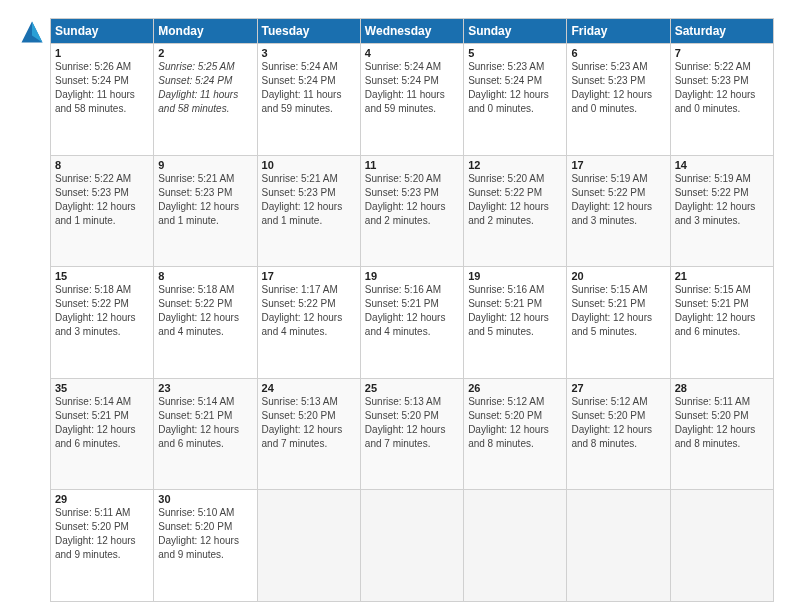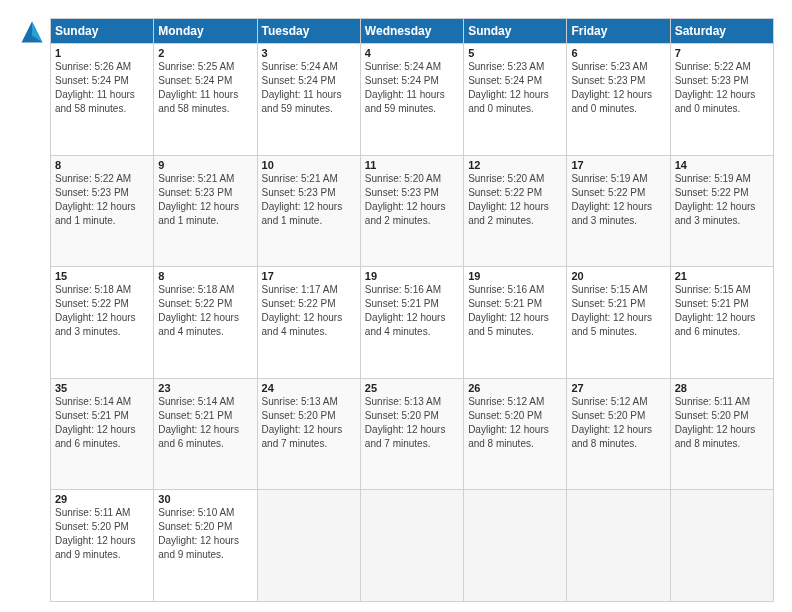--- a/index.html
+++ b/index.html
@@ -140,21 +140,21 @@
     <tr>
           <td>
             <span class="day-num">1</span>
             <div class="day-info" style="white-space: pre-line;">Sunrise: 5:26 AM
 Sunset: 5:24 PM
 Daylight: 11 hours
 and 58 minutes.</div>
           </td>
           <td>
             <span class="day-num">2</span>
-            <div class="day-info" style="white-space: pre-line;">Sunrise: 5:25 AM
+            <div class="day-info" style="white-space: pre-line; font-style: italic;">Sunrise: 5:25 AM
 Sunset: 5:24 PM
 Daylight: 11 hours
 and 58 minutes.</div>
           </td>
           <td>
             <span class="day-num">3</span>
             <div class="day-info" style="white-space: pre-line;">Sunrise: 5:24 AM
 Sunset: 5:24 PM
 Daylight: 11 hours
 and 59 minutes.</div>

